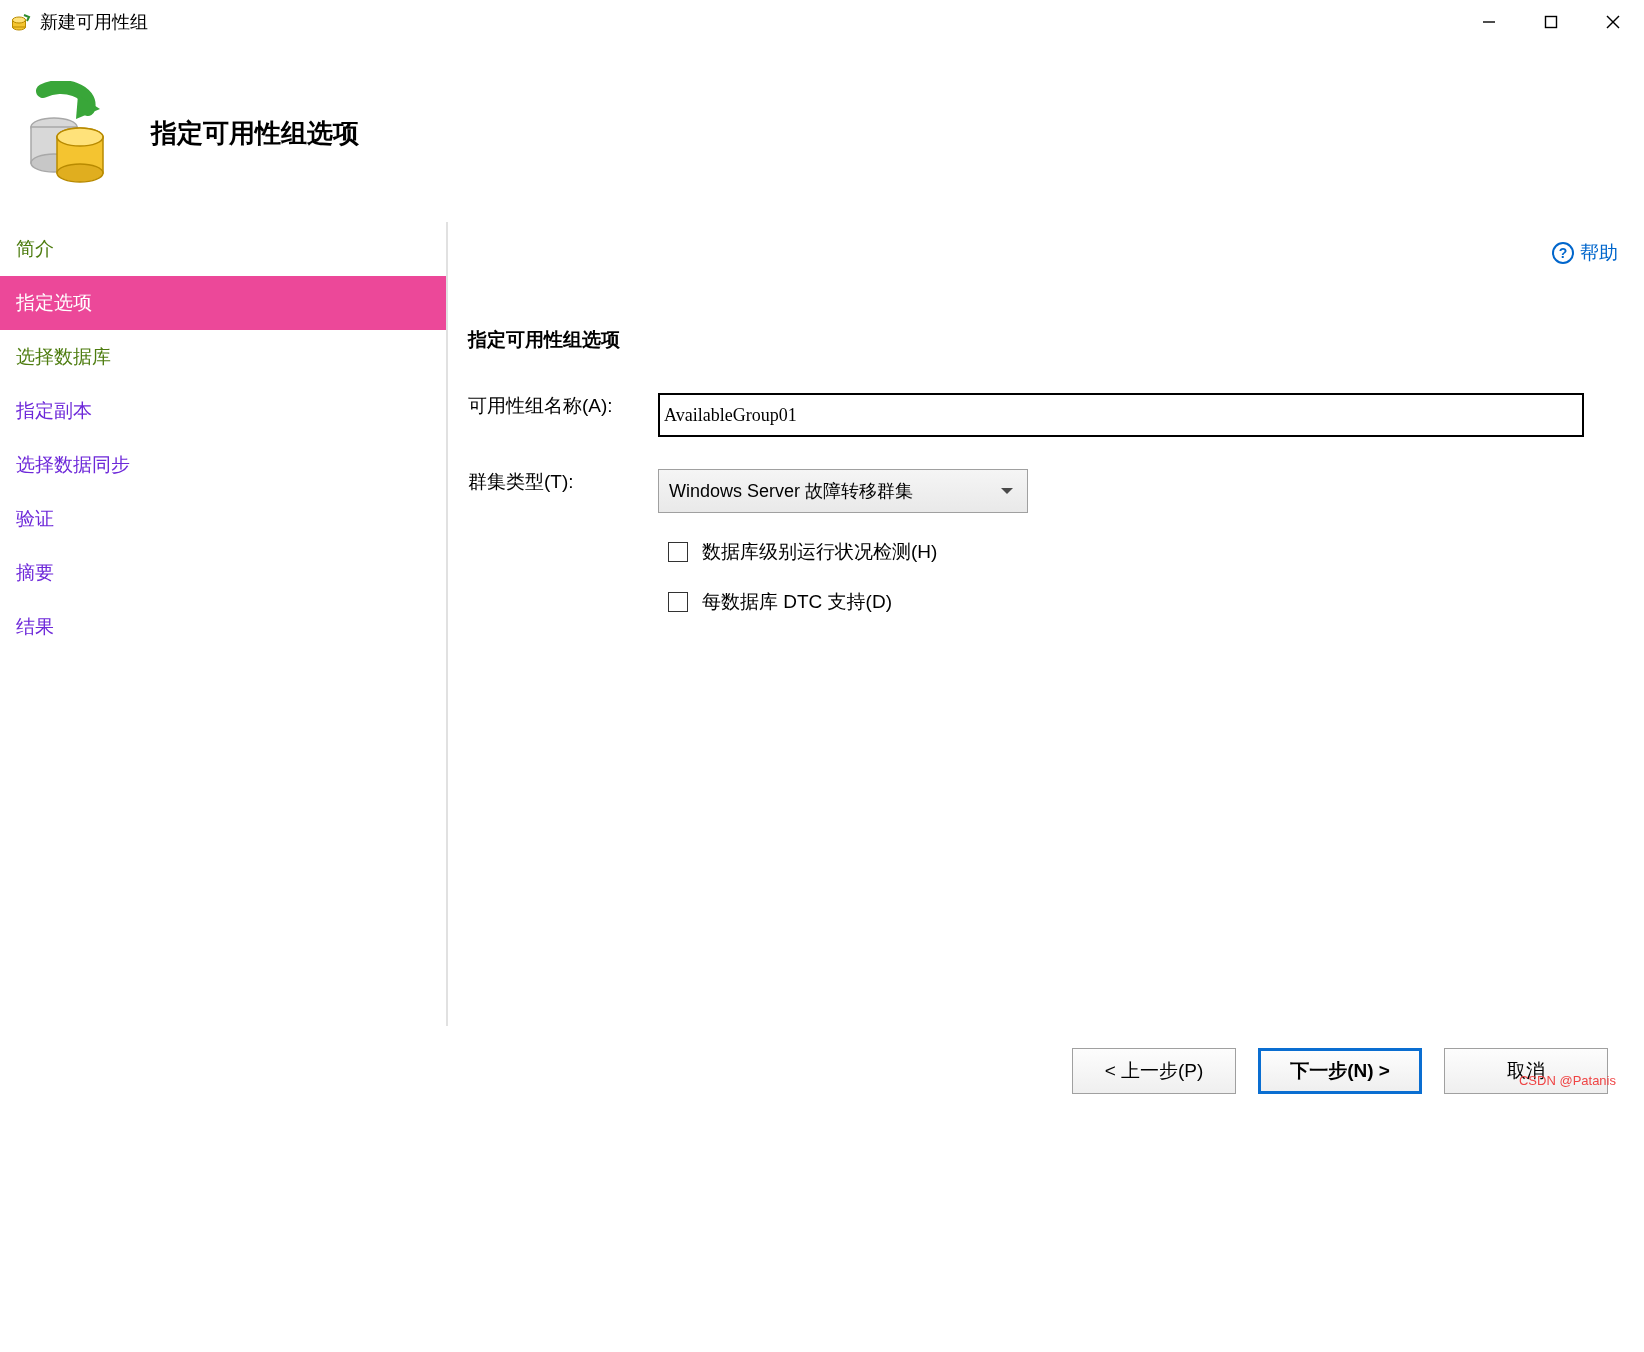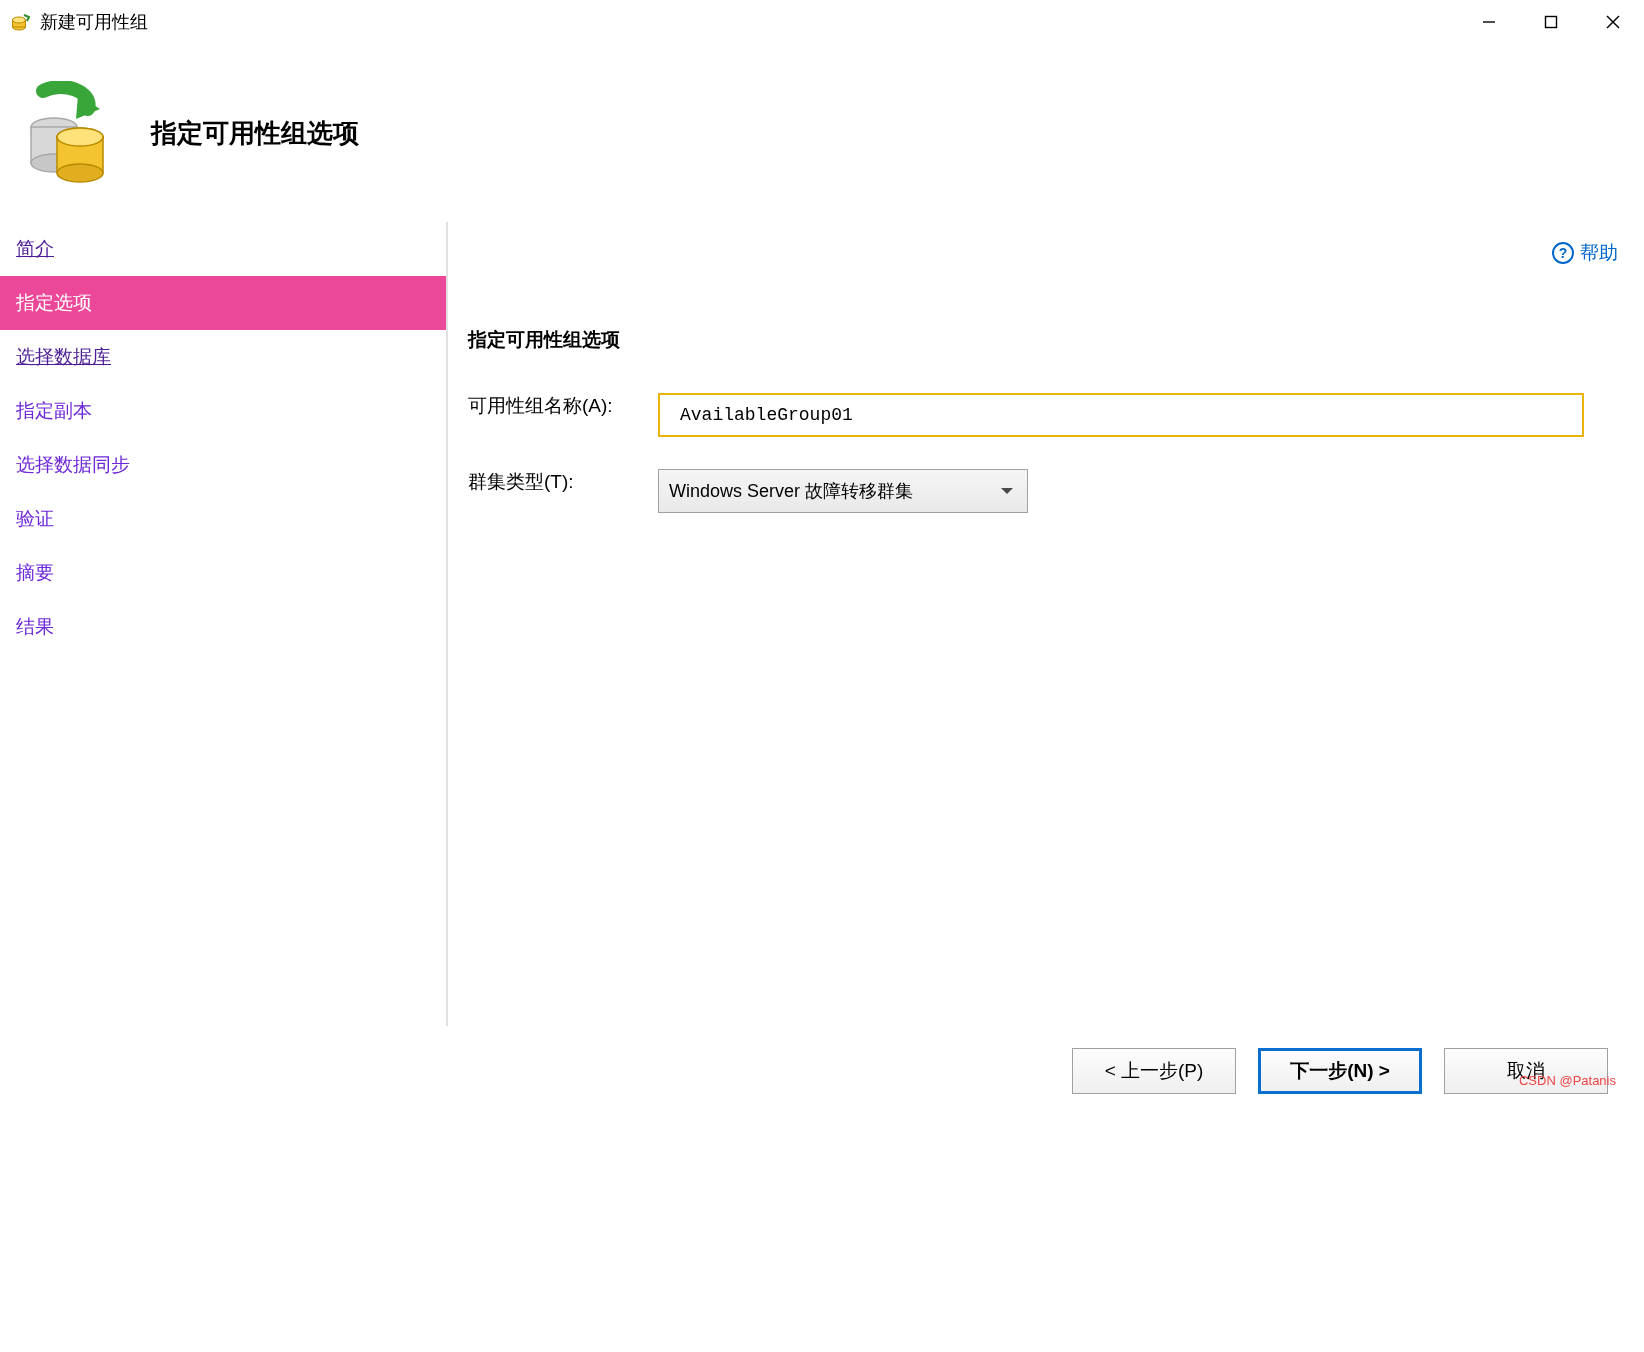--- a/index.html
+++ b/index.html
@@ -75,22 +75,21 @@
     padding: 14px 16px;
     font-size: 19px;
     color: #0066cc;
     cursor: pointer;
   }
   .side-item.current {
     background: #ec4899;
     color: #fff;
   }
   .side-item.done {
-    color: #4c1d95;
-    text-decoration: underline;
+    color: #4d7c0f;
   }
   .side-item.pending {
     color: #6d28d9;
   }
   .content {
     flex: 1;
     position: relative;
     padding: 0;
   }
   .help-link {
@@ -130,25 +129,25 @@
     margin-bottom: 32px;
   }
   .row .lbl {
     width: 190px;
     font-size: 19px;
     color: #000;
   }
   .text-input {
     flex: 1;
     height: 44px;
-    border: 2px solid #eab308;
+    border: 2px solid #000000;
     outline: none;
-    padding: 0 20px;
+    padding: 0 4px;
     font-size: 18px;
-    font-family: Liberation Mono, monospace;
+    font-family: Liberation Serif, serif;
   }
   .select-box {
     width: 370px;
     height: 44px;
     border: 1px solid #a0a0a0;
     background: linear-gradient(#f5f5f5,#e9e9e9);
     display: flex;
     align-items: center;
     padding: 0 10px;
     font-size: 18px;
@@ -289,20 +288,30 @@
           <span class="lbl">可用性组名称(A):</span>
           <input class="text-input" type="text" value="AvailableGroup01" style="">
         </div>
         <div class="row">
           <span class="lbl">群集类型(T):</span>
           <div class="select-box">
             <span>Windows Server 故障转移群集</span>
             <span class="chev"></span>
           </div>
         </div>
+        <div class="checks">
+          <div class="check-row">
+            <span class="cbox"></span>
+            <span>数据库级别运行状况检测(H)</span>
+          </div>
+          <div class="check-row">
+            <span class="cbox"></span>
+            <span>每数据库 DTC 支持(D)</span>
+          </div>
+        </div>
       </div>
     </div>
   </div>
 
   <div class="footer">
     <div class="btn">
         <span>&lt; 上一步(P)</span>
       </div>
     <div class="btn primary">
         <span>下一步(N) &gt;</span>

